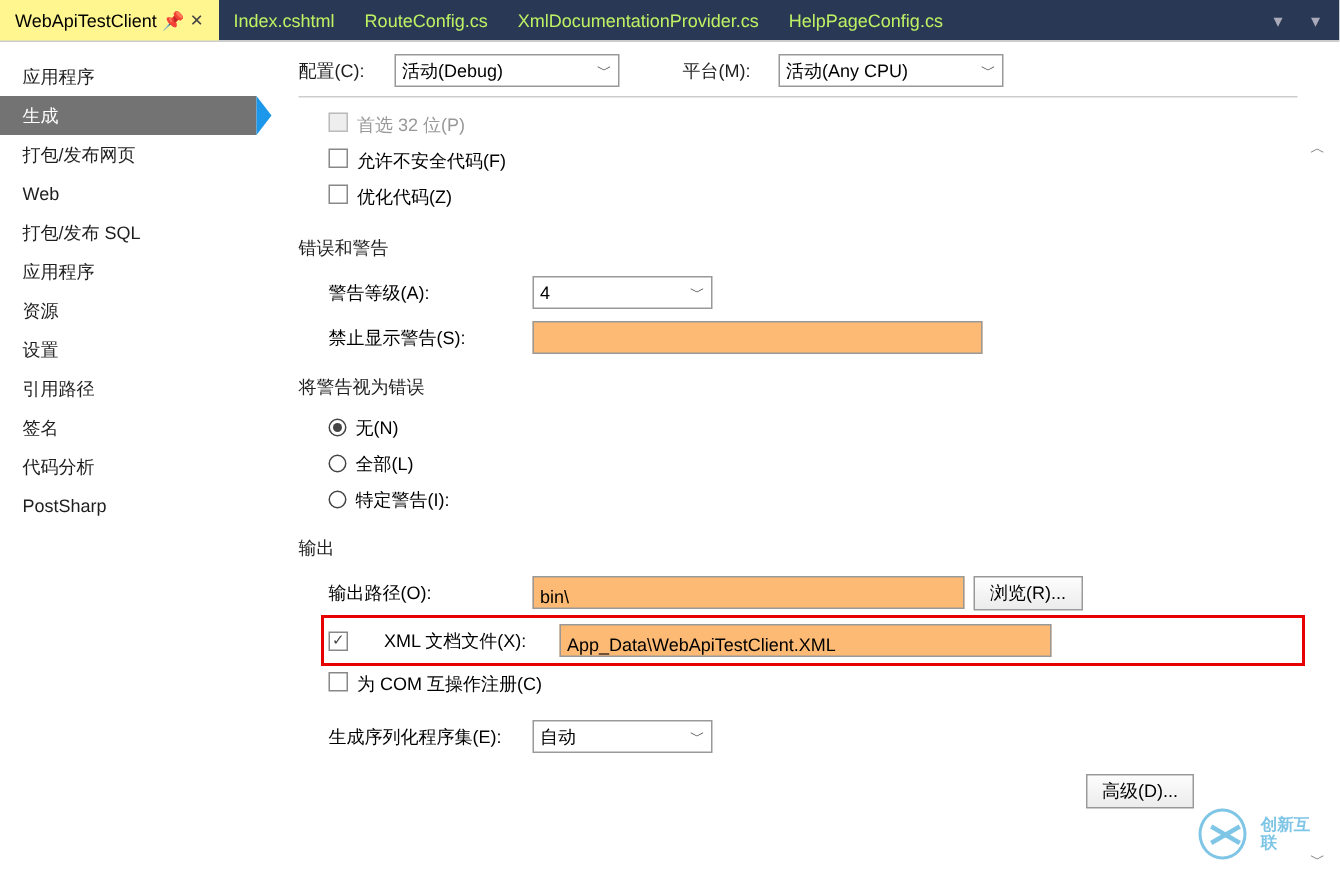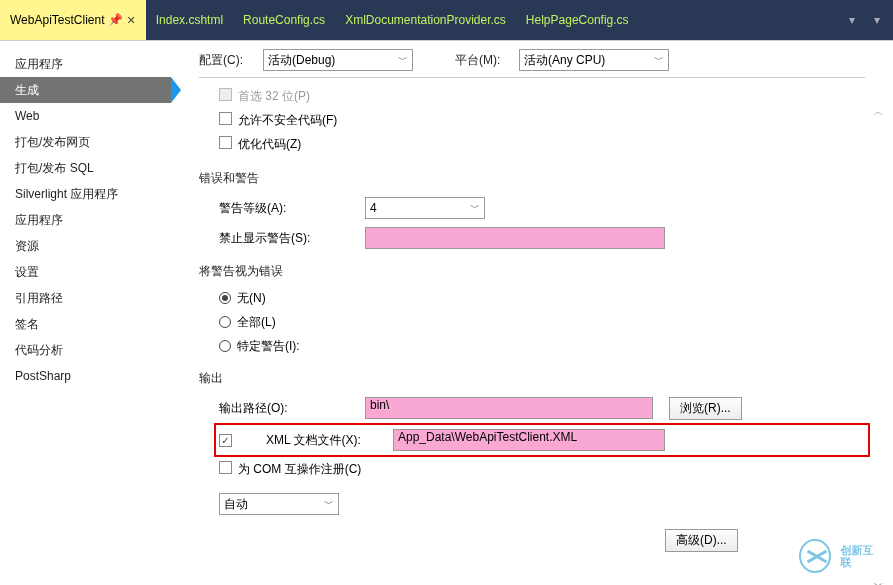--- a/index.html
+++ b/index.html
@@ -1,17 +1,17 @@
 <!DOCTYPE html>
 <html><head>
 <meta charset="utf-8">
 <style>
 *{box-sizing:border-box;margin:0;padding:0;font-family:"Microsoft YaHei","Segoe UI",sans-serif;font-size:12px}
 body{width:893px;height:585px;background:#fff;overflow:hidden;position:relative}
-.tabbar{height:40px;background:#293955;display:flex;align-items:stretch}
+.tabbar{height:27px;background:#293955;display:flex;align-items:stretch}
 .tab{display:flex;align-items:center;padding:0 10px;color:#bef264;font-size:12px;gap:6px}
 .tab.active{background:#fff68f;color:#000}
 .tab .pin{width:10px;height:10px;display:flex;align-items:center;justify-content:center;color:#766}
 .tab .close{color:#888;font-size:11px}
 .tab.active .close{color:#444}
 .dropdown-icon{width:18px;display:flex;align-items:center;justify-content:center;color:#aab}
 .titlebar-right{margin-left:auto;display:flex;align-items:center;gap:2px;padding-right:2px}
 .titlebar-btn{width:28px;height:25px;display:flex;align-items:center;justify-content:center;color:#aab}
 .main{display:flex;height:560px;background:#fff;border-top:1px solid #ccc}
 .sidebar{width:171px;background:#fff;padding-top:10px}
@@ -25,23 +25,23 @@
 .combo .arr{color:#555;font-size:10px}
 .section-line{border-top:1px solid #ccc;margin:6px 0 10px}
 .section-title{color:#1e1e1e;margin-bottom:6px}
 .indent{padding-left:20px}
 .chkrow{display:flex;align-items:flex-start;gap:6px;height:24px}
 .chkbox{width:13px;height:13px;border:1px solid #888;background:#fff;display:flex;align-items:center;justify-content:center;color:#444;font-size:10px}
 .chkbox.disabled{border-color:#bbb;background:#eee}
 .radiorow{display:flex;align-items:center;gap:6px;height:24px}
 .radio{width:12px;height:12px;border:1px solid #444;border-radius:50%;display:flex;align-items:center;justify-content:center}
 .radio .dot{width:6px;height:6px;background:#444;border-radius:50%}
-.formrow{display:flex;align-items:center;height:30px;gap:16px}
+.formrow{display:flex;align-items:center;height:30px;gap:6px}
 .formlbl{width:130px}
-.txtinput{height:22px;border:1px solid #999;background:#f9a8d4;padding:0 4px;display:flex;align-items:flex-start}
+.txtinput{height:22px;border:1px solid #999;background:#fdba74;padding:0 4px;display:flex;align-items:flex-end}
 .btn{height:23px;border:1px solid #999;background:linear-gradient(#fdfdfd,#ececec);padding:0 10px;display:flex;align-items:center}
 .highlight{border:2px solid #e60000;padding:3px;margin:0 -5px}
 .scroll-up,.scroll-down{position:absolute;right:6px;width:17px;height:17px;color:#777;display:flex;align-items:center;justify-content:center;font-size:10px}
 .scroll-up{top:62px}
 .scroll-down{bottom:6px}
 .watermark{position:absolute;right:12px;bottom:10px;width:82px;height:38px;display:flex;align-items:center;gap:10px;opacity:.6}
 .watermark .logo{width:34px;height:34px;border:2px solid #2a9fd6;border-radius:50%;position:relative}
 .watermark .logo::before,.watermark .logo::after{content:"";position:absolute;background:#2a9fd6}
 .watermark .logo::before{width:22px;height:3px;top:14px;left:5px;transform:rotate(30deg)}
 .watermark .logo::after{width:22px;height:3px;top:14px;left:5px;transform:rotate(-30deg)}
@@ -77,30 +77,27 @@
 <div class="main">
 
   <div class="sidebar">
     <div class="cat">
         <span>应用程序</span>
       </div>
     <div class="cat sel">
         <span>生成</span>
       </div>
     <div class="cat">
+        <span>打包/发布网页</span>
+      </div>
+    <div class="cat">
         <span>Web</span>
       </div>
     <div class="cat">
-        <span>打包/发布网页</span>
-      </div>
-    <div class="cat">
         <span>打包/发布 SQL</span>
-      </div>
-    <div class="cat">
-        <span>Silverlight 应用程序</span>
       </div>
     <div class="cat">
         <span>应用程序</span>
       </div>
     <div class="cat">
         <span>资源</span>
       </div>
     <div class="cat">
         <span>设置</span>
       </div>
@@ -196,39 +193,40 @@
           </div>
         <div class="btn">
             <span>浏览(R)...</span>
           </div>
       </div>
 
       <div class="highlight">
         <div class="formrow" style="height:24px">
           <div class="chkbox">✓</div>
           <span style="width:111px;margin-left:18px">XML 文档文件(X):</span>
-          <div class="txtinput" style="width:272px">
+          <div class="txtinput" style="width:328px">
               <span>App_Data\WebApiTestClient.XML</span>
             </div>
         </div>
       </div>
 
       <div class="chkrow" style="margin-top:4px">
           <div class="chkbox"></div>
           <span>为 COM 互操作注册(C)</span>
         </div>
 
       <div class="formrow" style="margin-top:4px">
+        <span class="formlbl">生成序列化程序集(E):</span>
         <div class="combo" style="width:120px">
           <span>自动</span>
             <span class="arr">﹀</span>
         </div>
       </div>
 
-      <div class="formrow" style="justify-content:flex-start;margin-top:6px">
+      <div class="formrow" style="justify-content:center;margin-top:6px">
         <span style="width:430px"></span>
         <div class="btn">
             <span>高级(D)...</span>
           </div>
       </div>
     </div>
 
     <div class="scroll-down">﹀</div>
   </div>
 </div>

